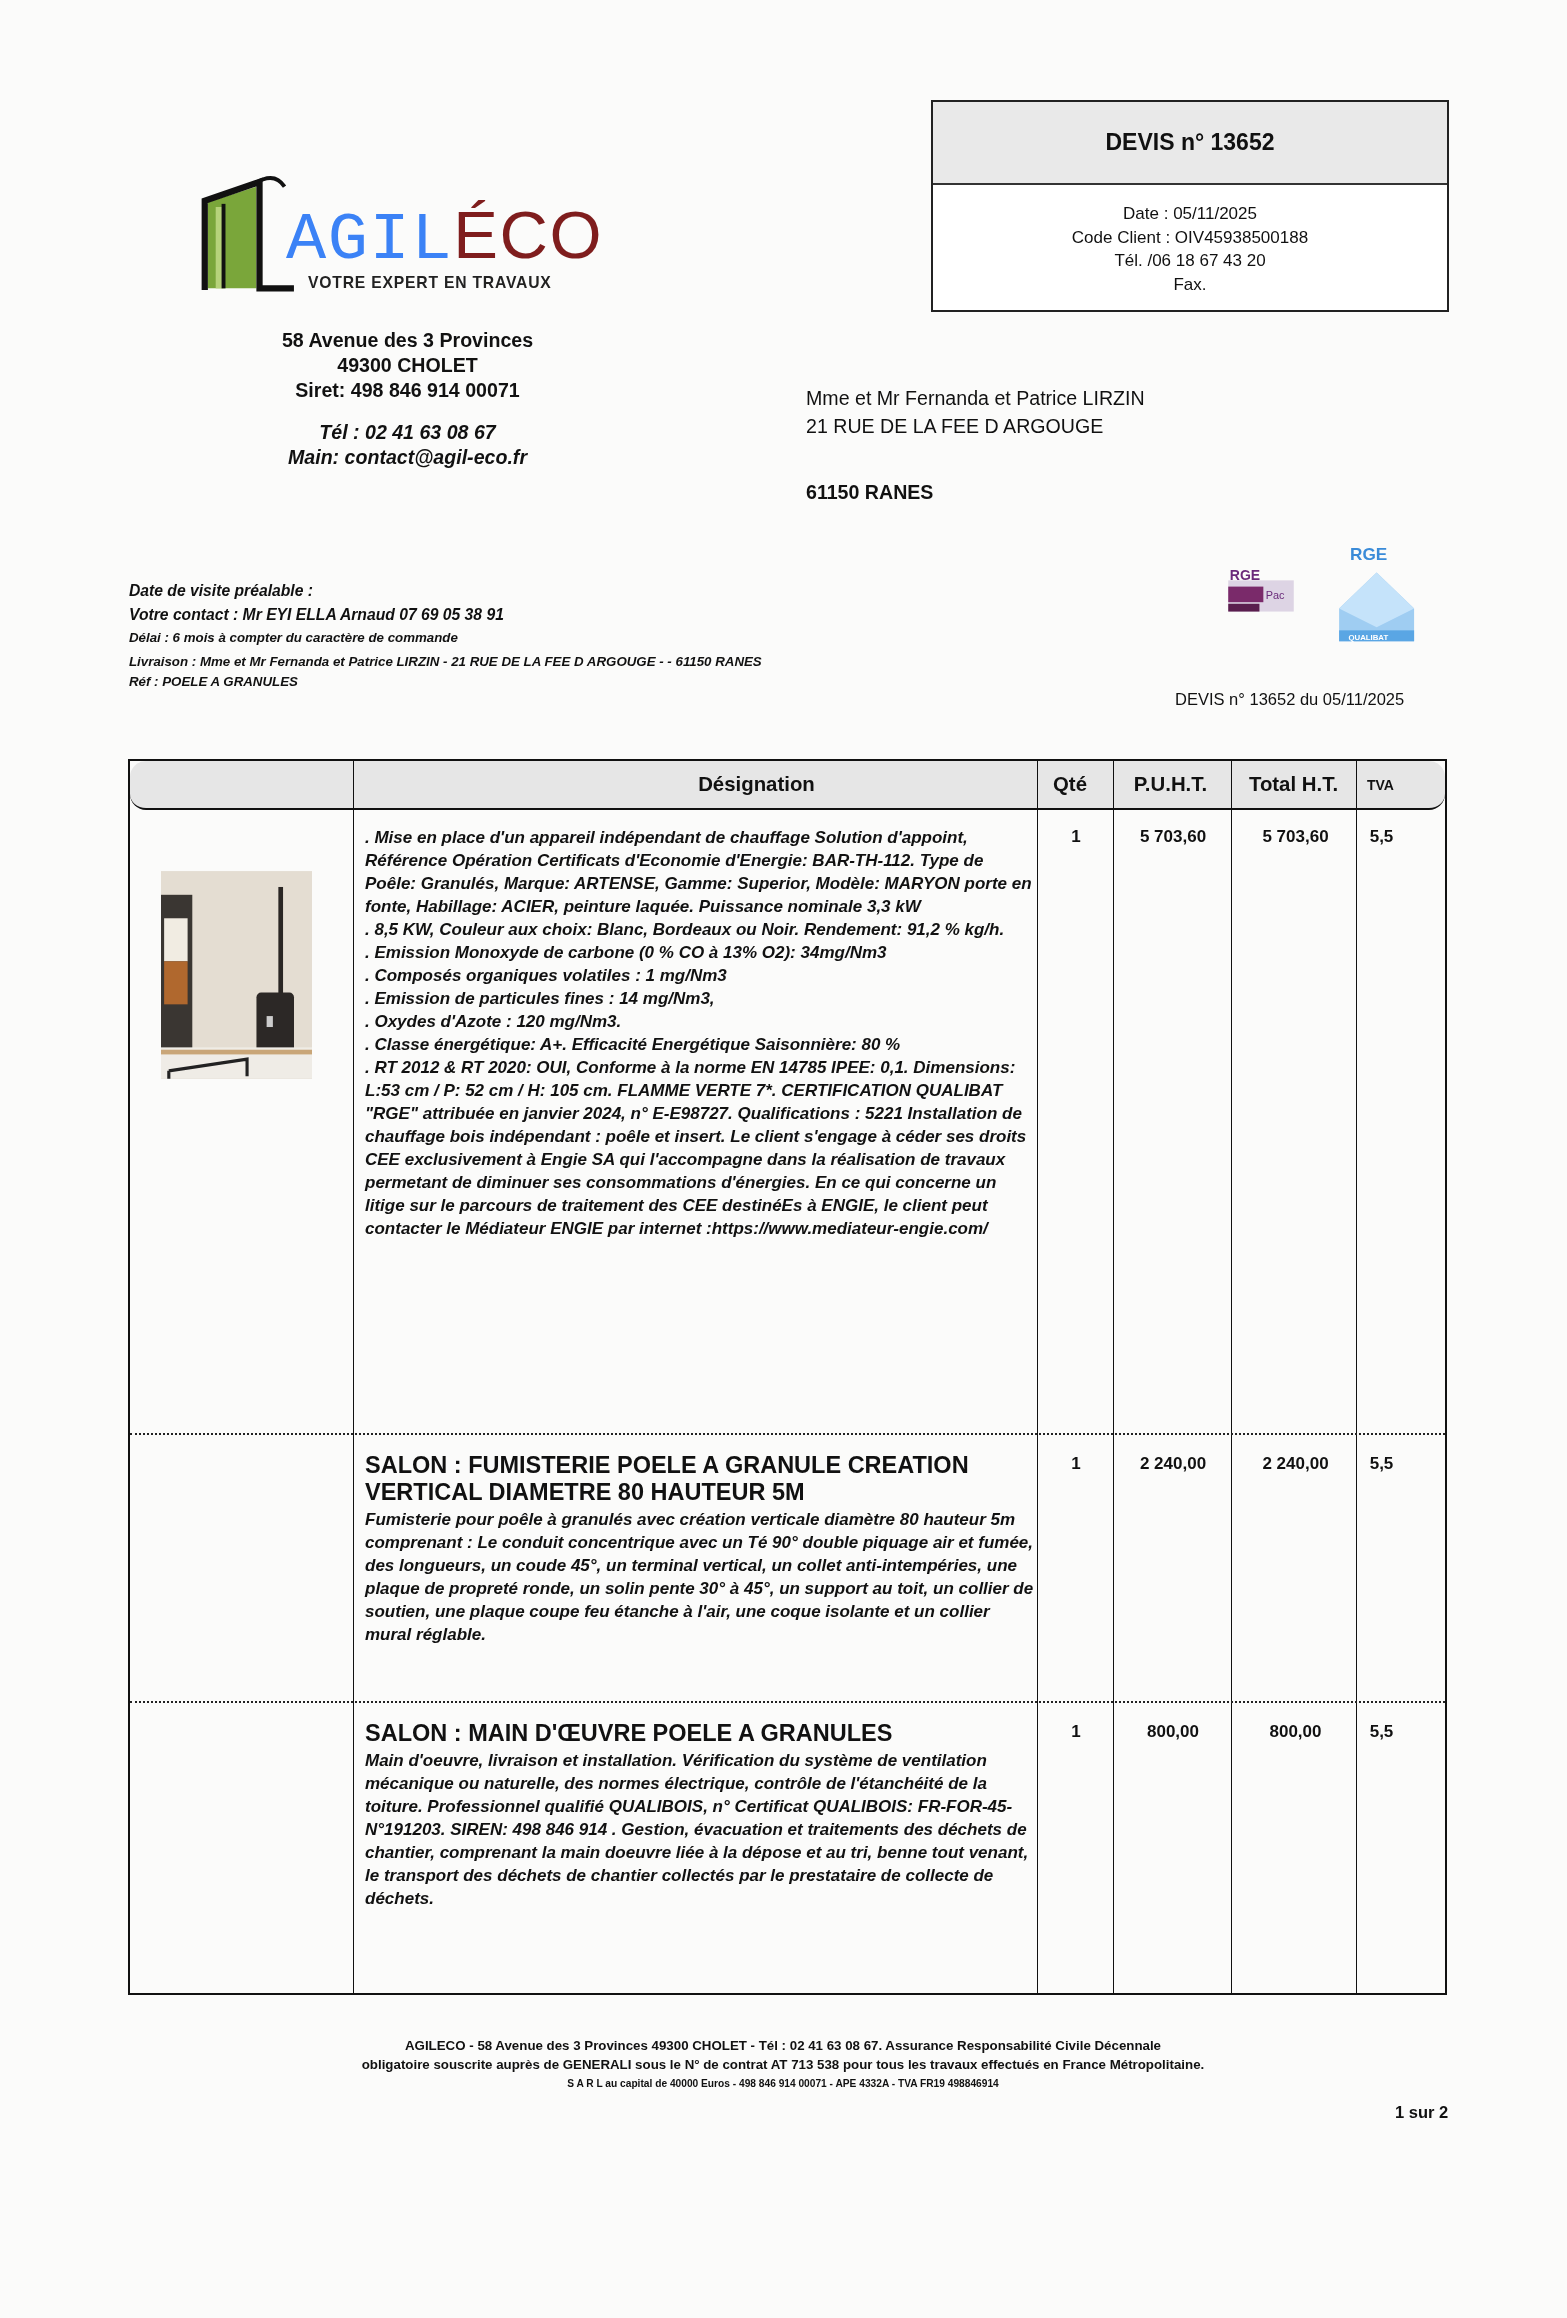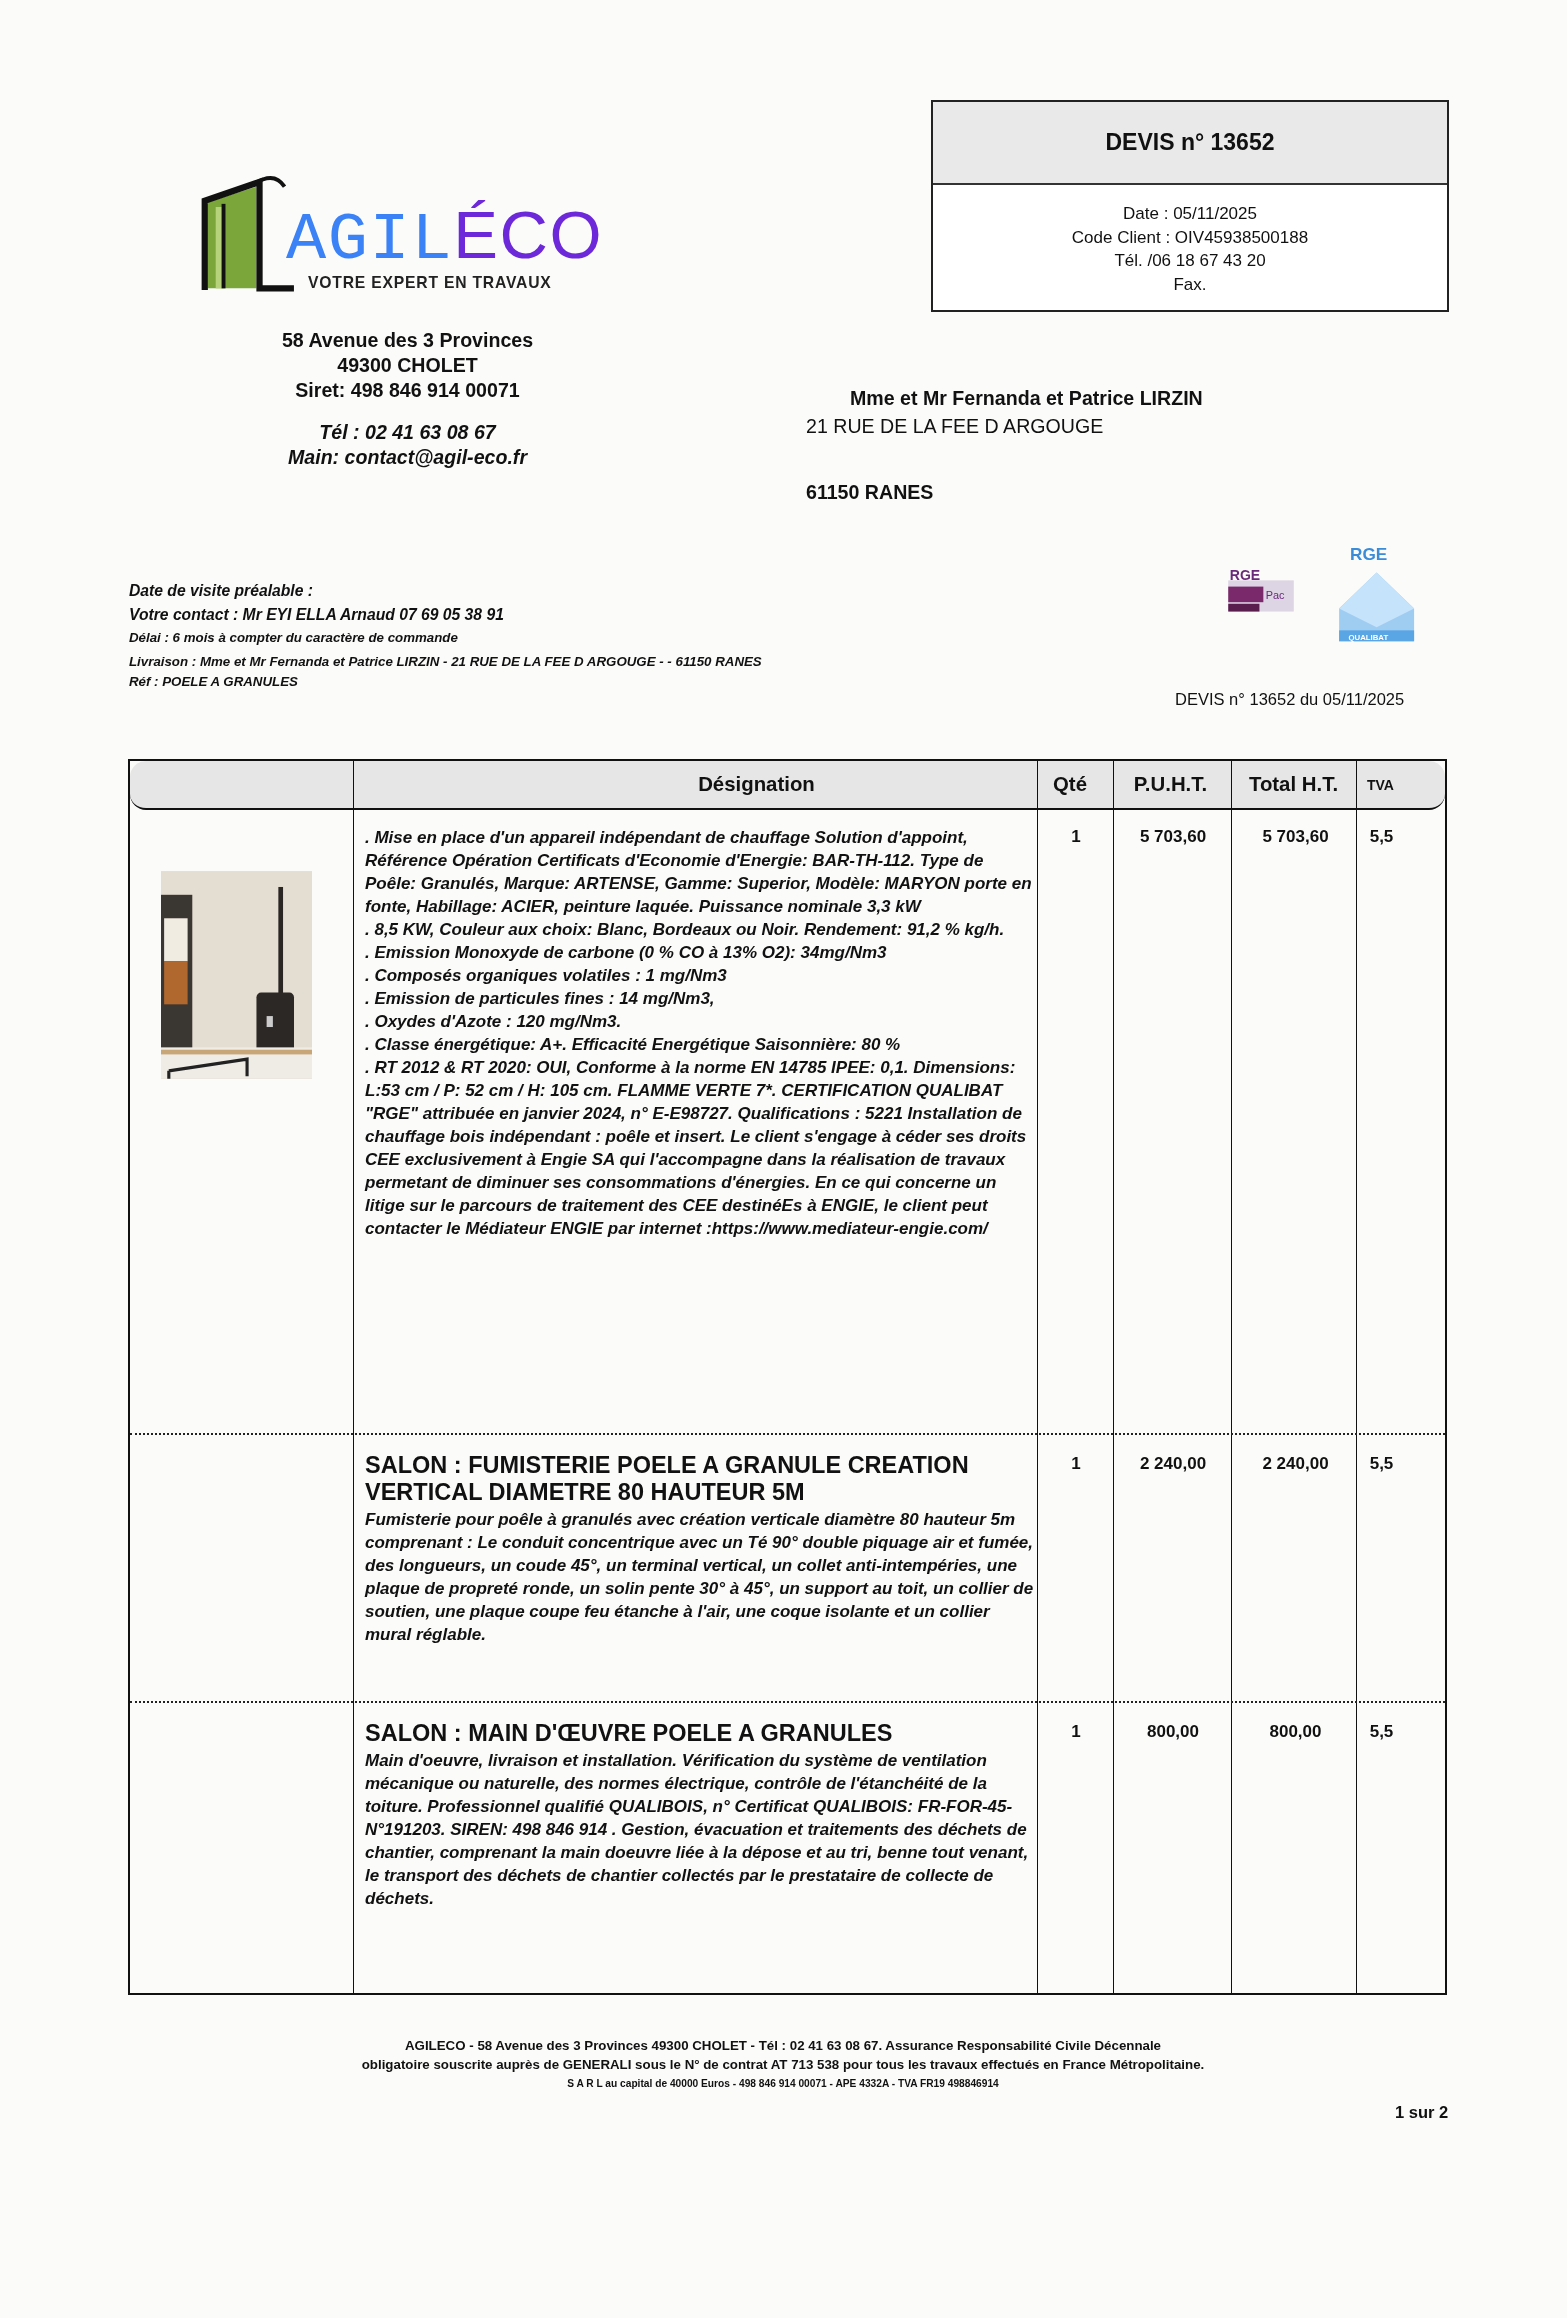--- a/index.html
+++ b/index.html
@@ -11,30 +11,30 @@
 
   
   #devis-box { left: 931px; top: 100px; width: 514px; height: 208px; border: 2.4px solid #222; background: #fff; }
   #devis-box .title-band { height: 81px; background: #e9e9e9; border-bottom: 2.4px solid #333; display: flex; align-items: center; justify-content: center; font-weight: bold; font-size: 23px; }
   #devis-box .info { text-align: center; font-size: 17px; line-height: 23.5px; padding-top: 17px; }
 
   
   #logo { left: 200px; top: 171px; width: 423px; height: 133px; }
   #logo .brand { position: absolute; left: 86px; top: 25px; font-size: 67px; letter-spacing: 1.6px; font-weight: normal; }
   #logo .brand .agil { color: #3b82f6; font-family: Liberation Mono, monospace; }
-  #logo .brand .eco { color: #6d28d9; }
+  #logo .brand .eco { color: #7f1d1d; }
   #logo .tagline { position: absolute; left: 108px; top: 103px; font-size: 15.7px; font-weight: bold; letter-spacing: 0.8px; color: #222; }
 
   
   #company { left: 188px; top: 328px; width: 439px; text-align: center; font-weight: bold; font-size: 19.6px; line-height: 25px; }
   #company .contact { margin-top: 17px; font-style: italic; }
 
   
   #client { left: 806px; top: 384px; font-size: 19.6px; line-height: 28px; }
-  #client .name { font-weight: bold; margin-left: 44px; }
+  #client .name { font-weight: normal; }
   #client .city { font-weight: bold; margin-top: 38px; }
 
   
   #rge1 { left: 1222px; top: 563px; width: 78px; height: 55px; }
   #rge2 { left: 1336px; top: 541px; width: 82px; height: 110px; }
 
   
   #meta { left: 129px; top: 581px; font-style: italic; font-weight: bold; font-size: 15.7px; line-height: 20.4px; }
   #meta div { margin-bottom: 3.1px; }
   #meta .small { font-size: 13.3px; }

